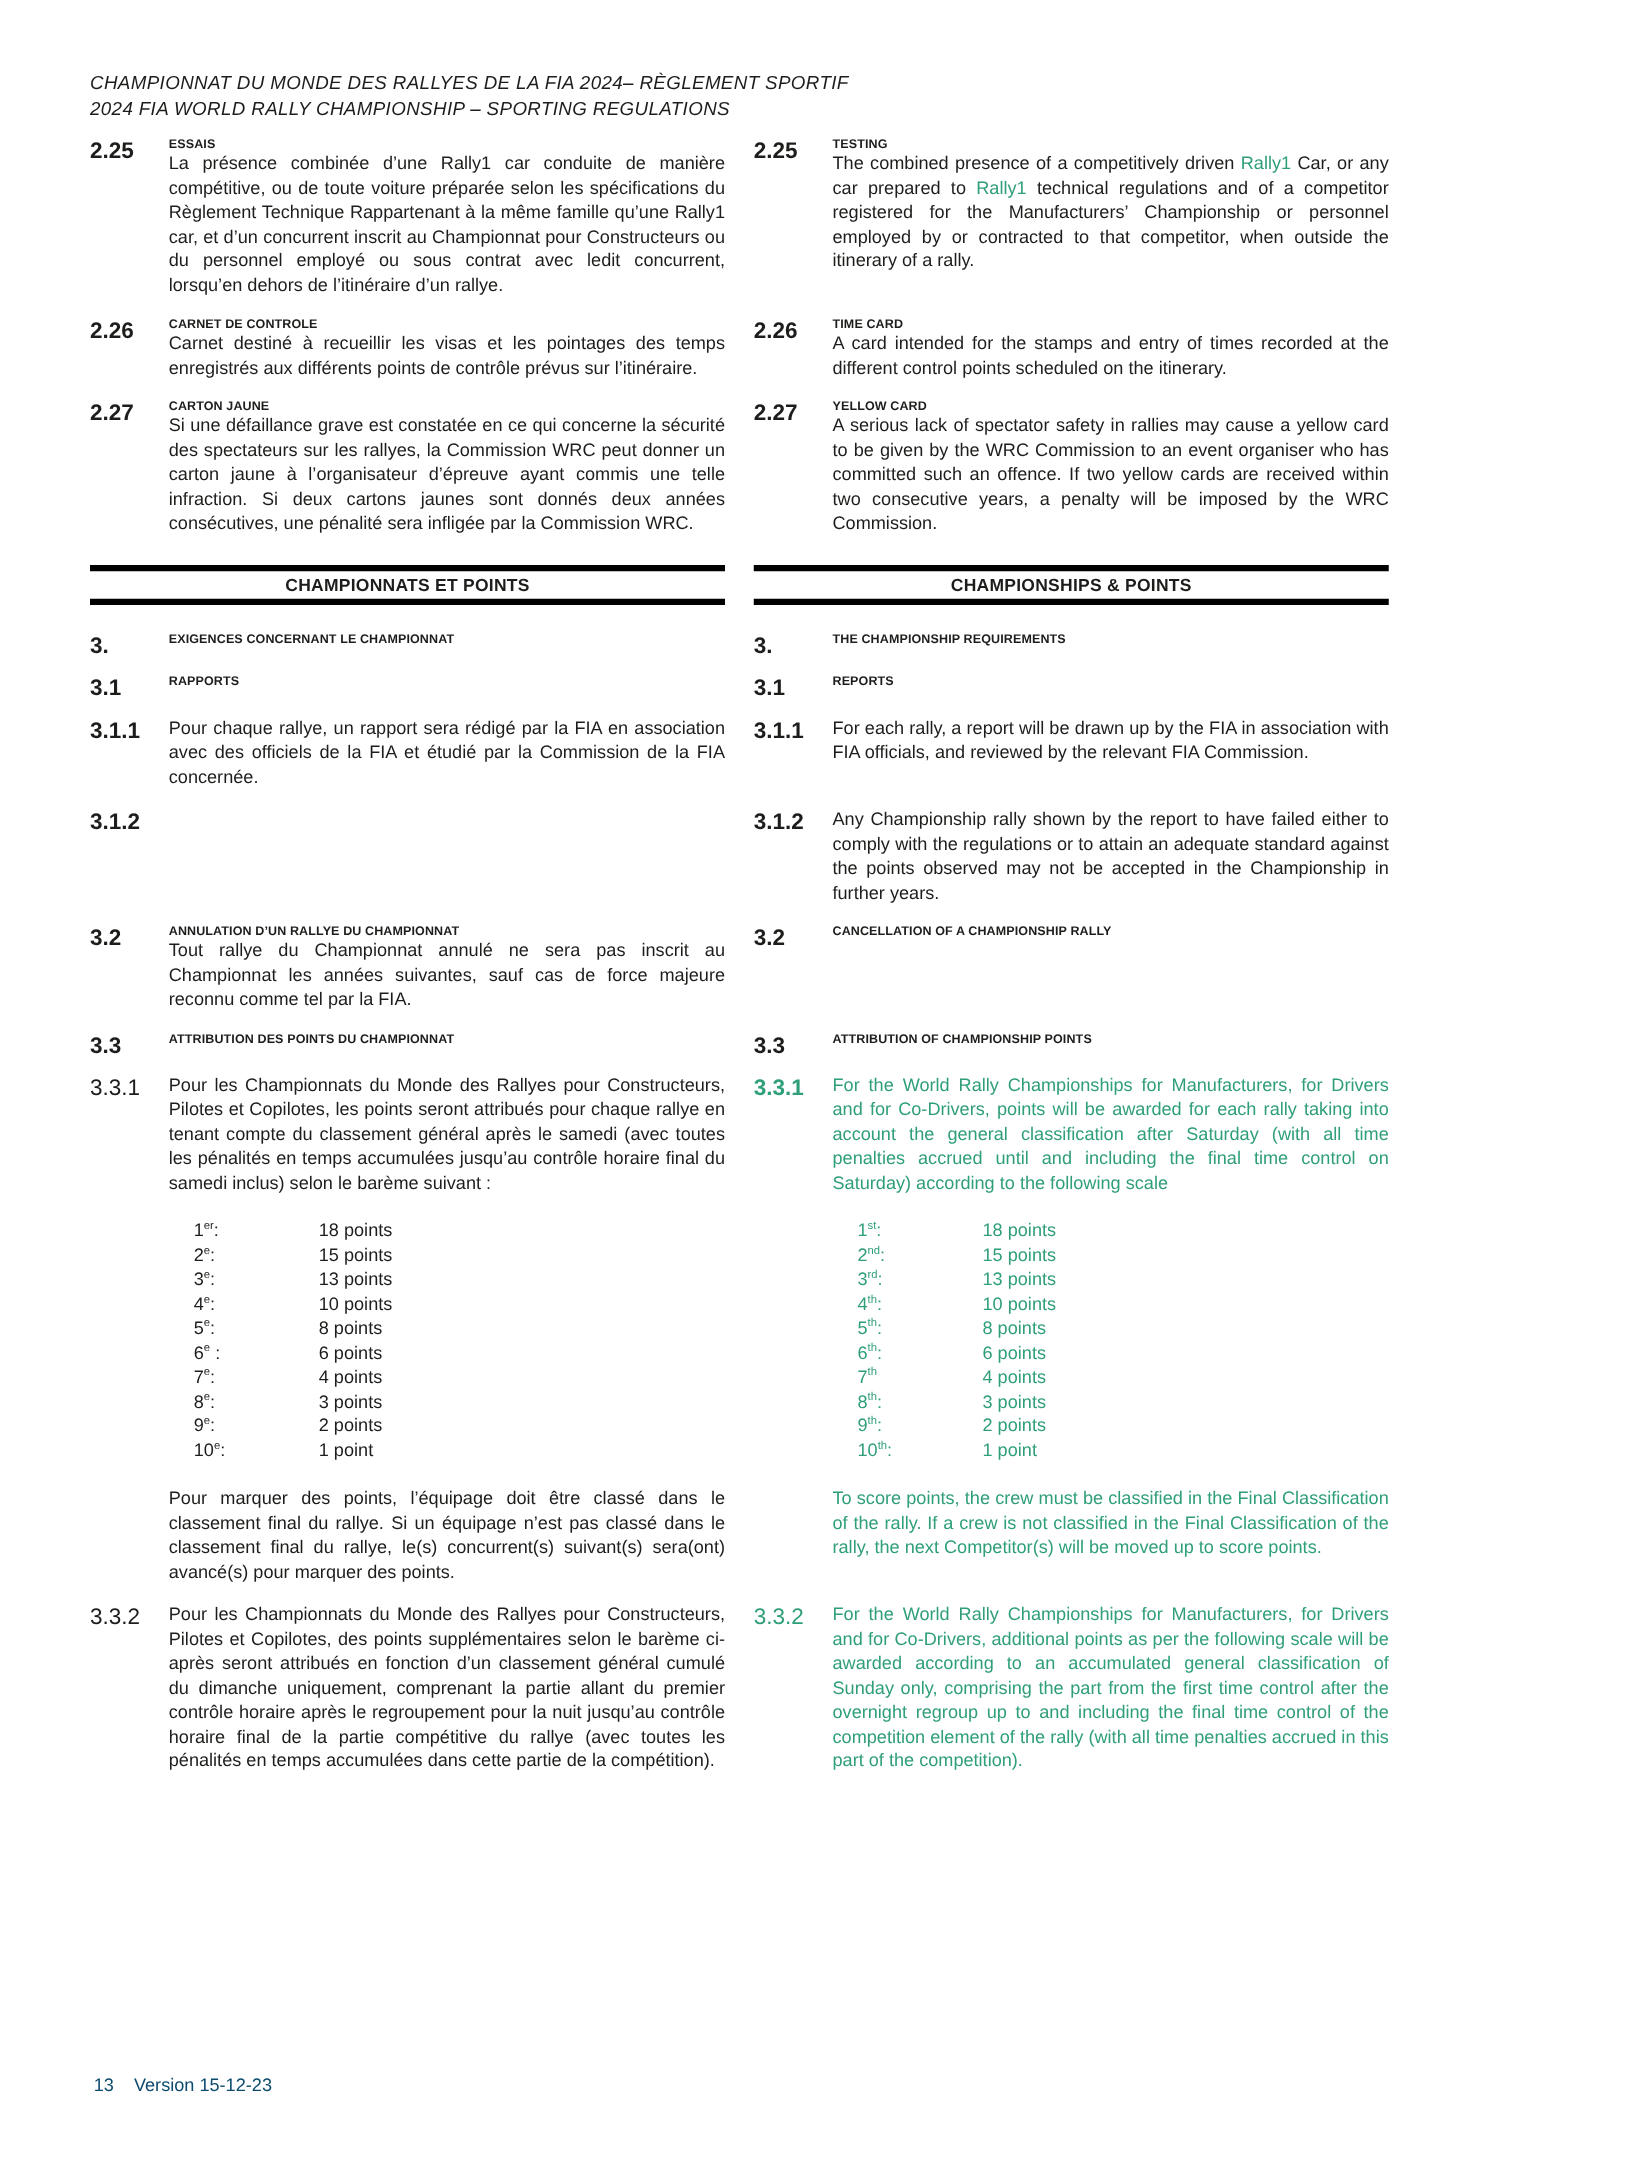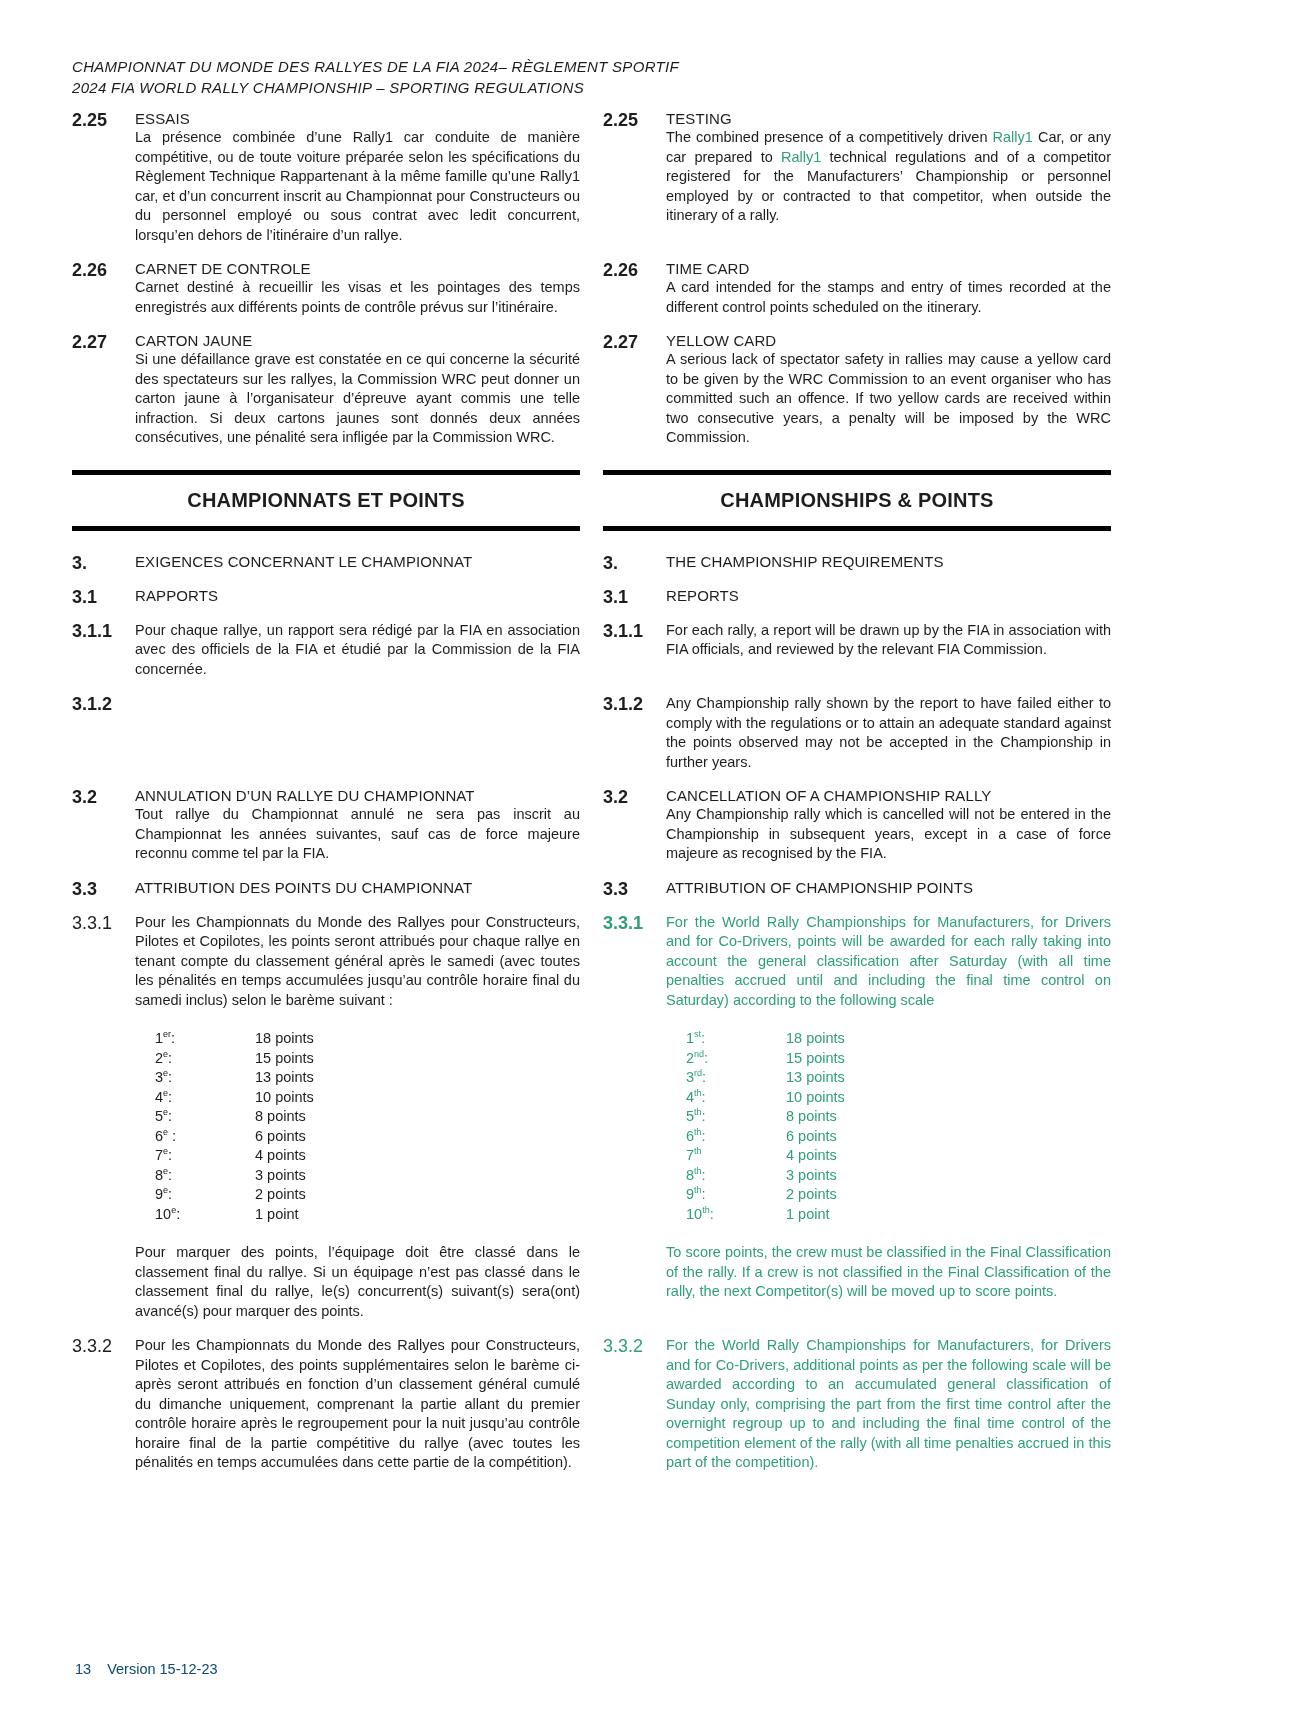--- a/index.html
+++ b/index.html
@@ -20,28 +20,28 @@
     position:absolute;left:72px;top:110px;width:1040px;
   }
   .row{display:flex;column-gap:23px;margin-bottom:15px;}
   .row.mb-sm{margin-bottom:13px;}
   .row.mb-lg{margin-bottom:22px;}
   .cell{width:508px;flex:0 0 508px;}
   .sec{display:flex;}
   .num{flex:0 0 63px;font-size:18px;font-weight:bold;}
   .num.light{font-weight:normal;}
   .txt{flex:1;min-width:0;}
-  .title{font-size:15px;font-weight:normal;letter-spacing:.1px;margin-bottom:1px;}
+  .title{font-size:10px;font-weight:bold;letter-spacing:.1px;margin-bottom:1px;}
   p.body{
     margin:0;font-size:14.5px;line-height:19.5px;text-align:justify;
   }
   .banner{
     border-top:5px solid #000;border-bottom:5px solid #000;
-    padding:14px 0;text-align:center;
-    font-size:20px;font-weight:bold;letter-spacing:.2px;
+    padding:3px 0;text-align:center;
+    font-size:14px;font-weight:bold;letter-spacing:.2px;
   }
   .green,.green-block{color:var(--accent,#2f9e7a);}
   .green-block .num{color:var(--accent,#2f9e7a);}
   .pts-list{margin:19px 0 19px 20px;font-size:14.5px;line-height:19.5px;}
   .pts-row{display:flex;}
   .pts-rank{flex:0 0 100px;}
   .pts-rank sup{font-size:9px;line-height:0;margin-top:36px;}
   .pts-val{flex:1;}
   .doc-footer{
     position:absolute;left:75px;bottom:56px;
@@ -213,21 +213,20 @@
             <div class="title">ANNULATION D’UN RALLYE DU CHAMPIONNAT</div>
             <p class="body">Tout rallye du Championnat annulé ne sera pas inscrit au Championnat les années suivantes, sauf cas de force majeure reconnu comme tel par la FIA.</p>
           </div>
         </div>
       </div>
       <div class="cell">
         <div class="sec">
           <div class="num">3.2</div>
           <div class="txt">
             <div class="title">CANCELLATION OF A CHAMPIONSHIP RALLY</div>
-            <p class="body">Any Championship rally which is cancelled will not be entered in the Championship in subsequent years, except in a case of force majeure as recognised by the FIA.</p>
           </div>
         </div>
       </div>
     </div>
 
     <div class="row mb-sm">
       <div class="cell">
         <div class="sec">
           <div class="num">3.3</div>
           <div class="txt">

